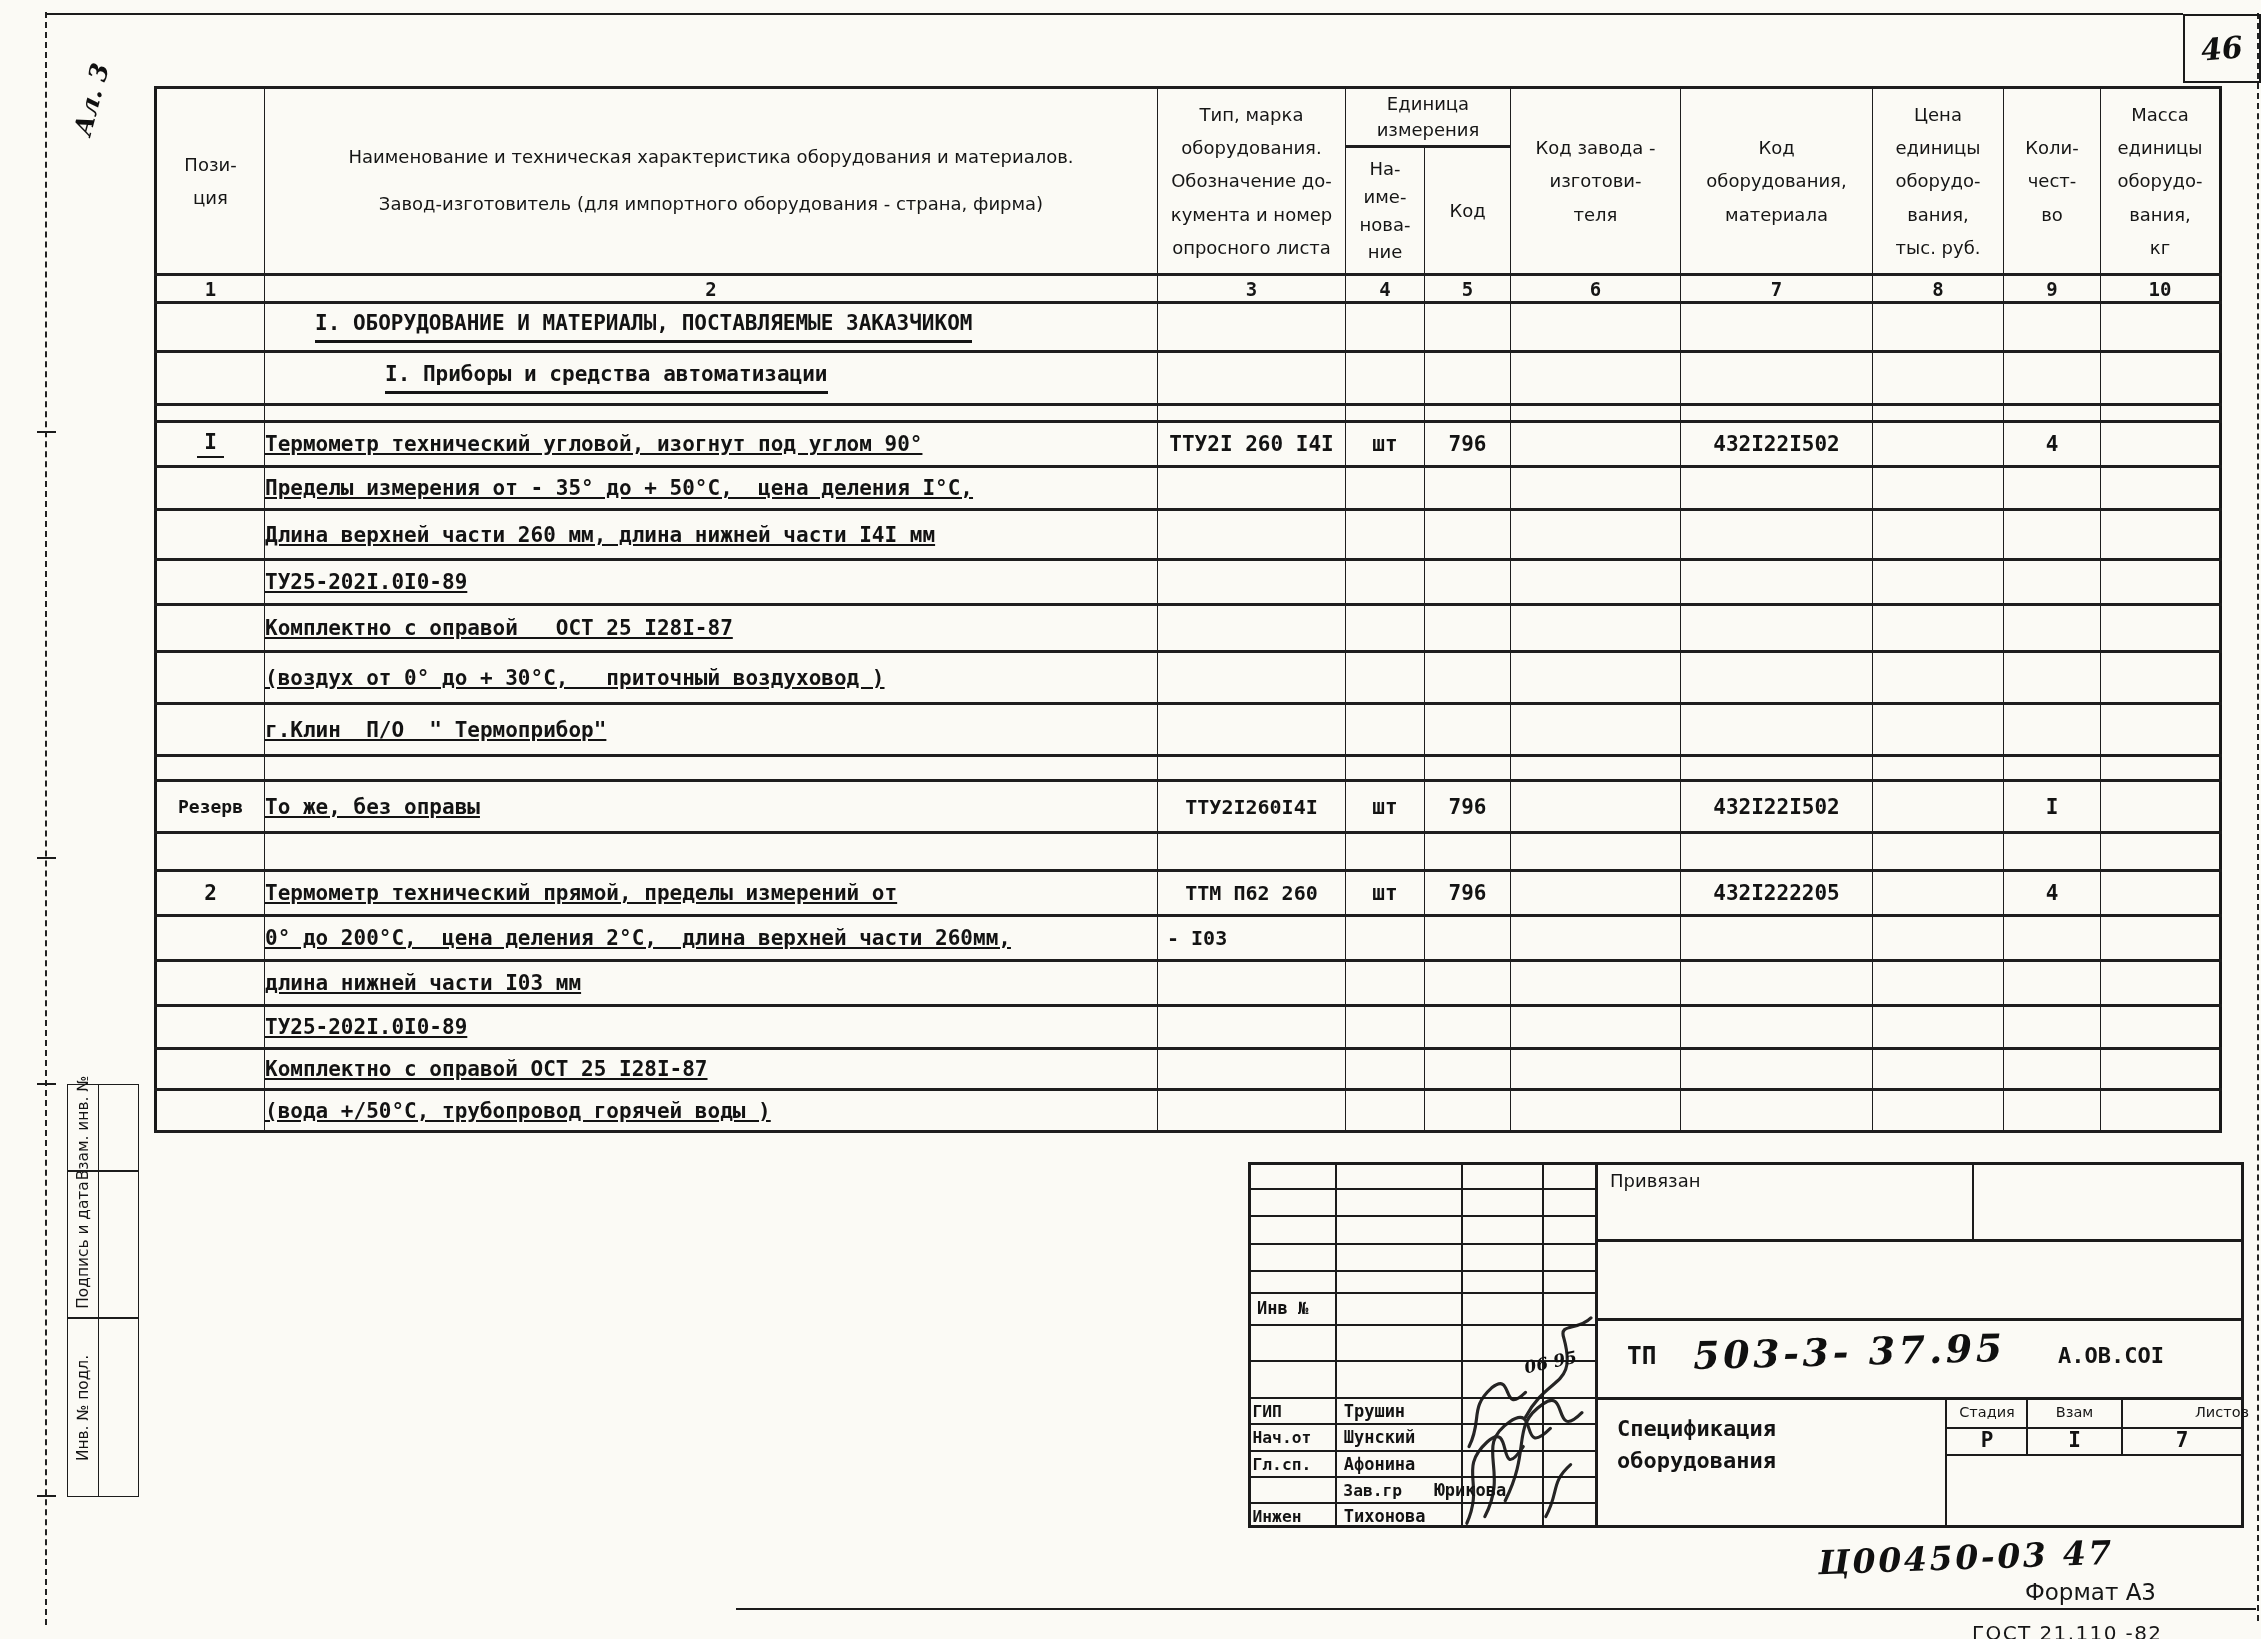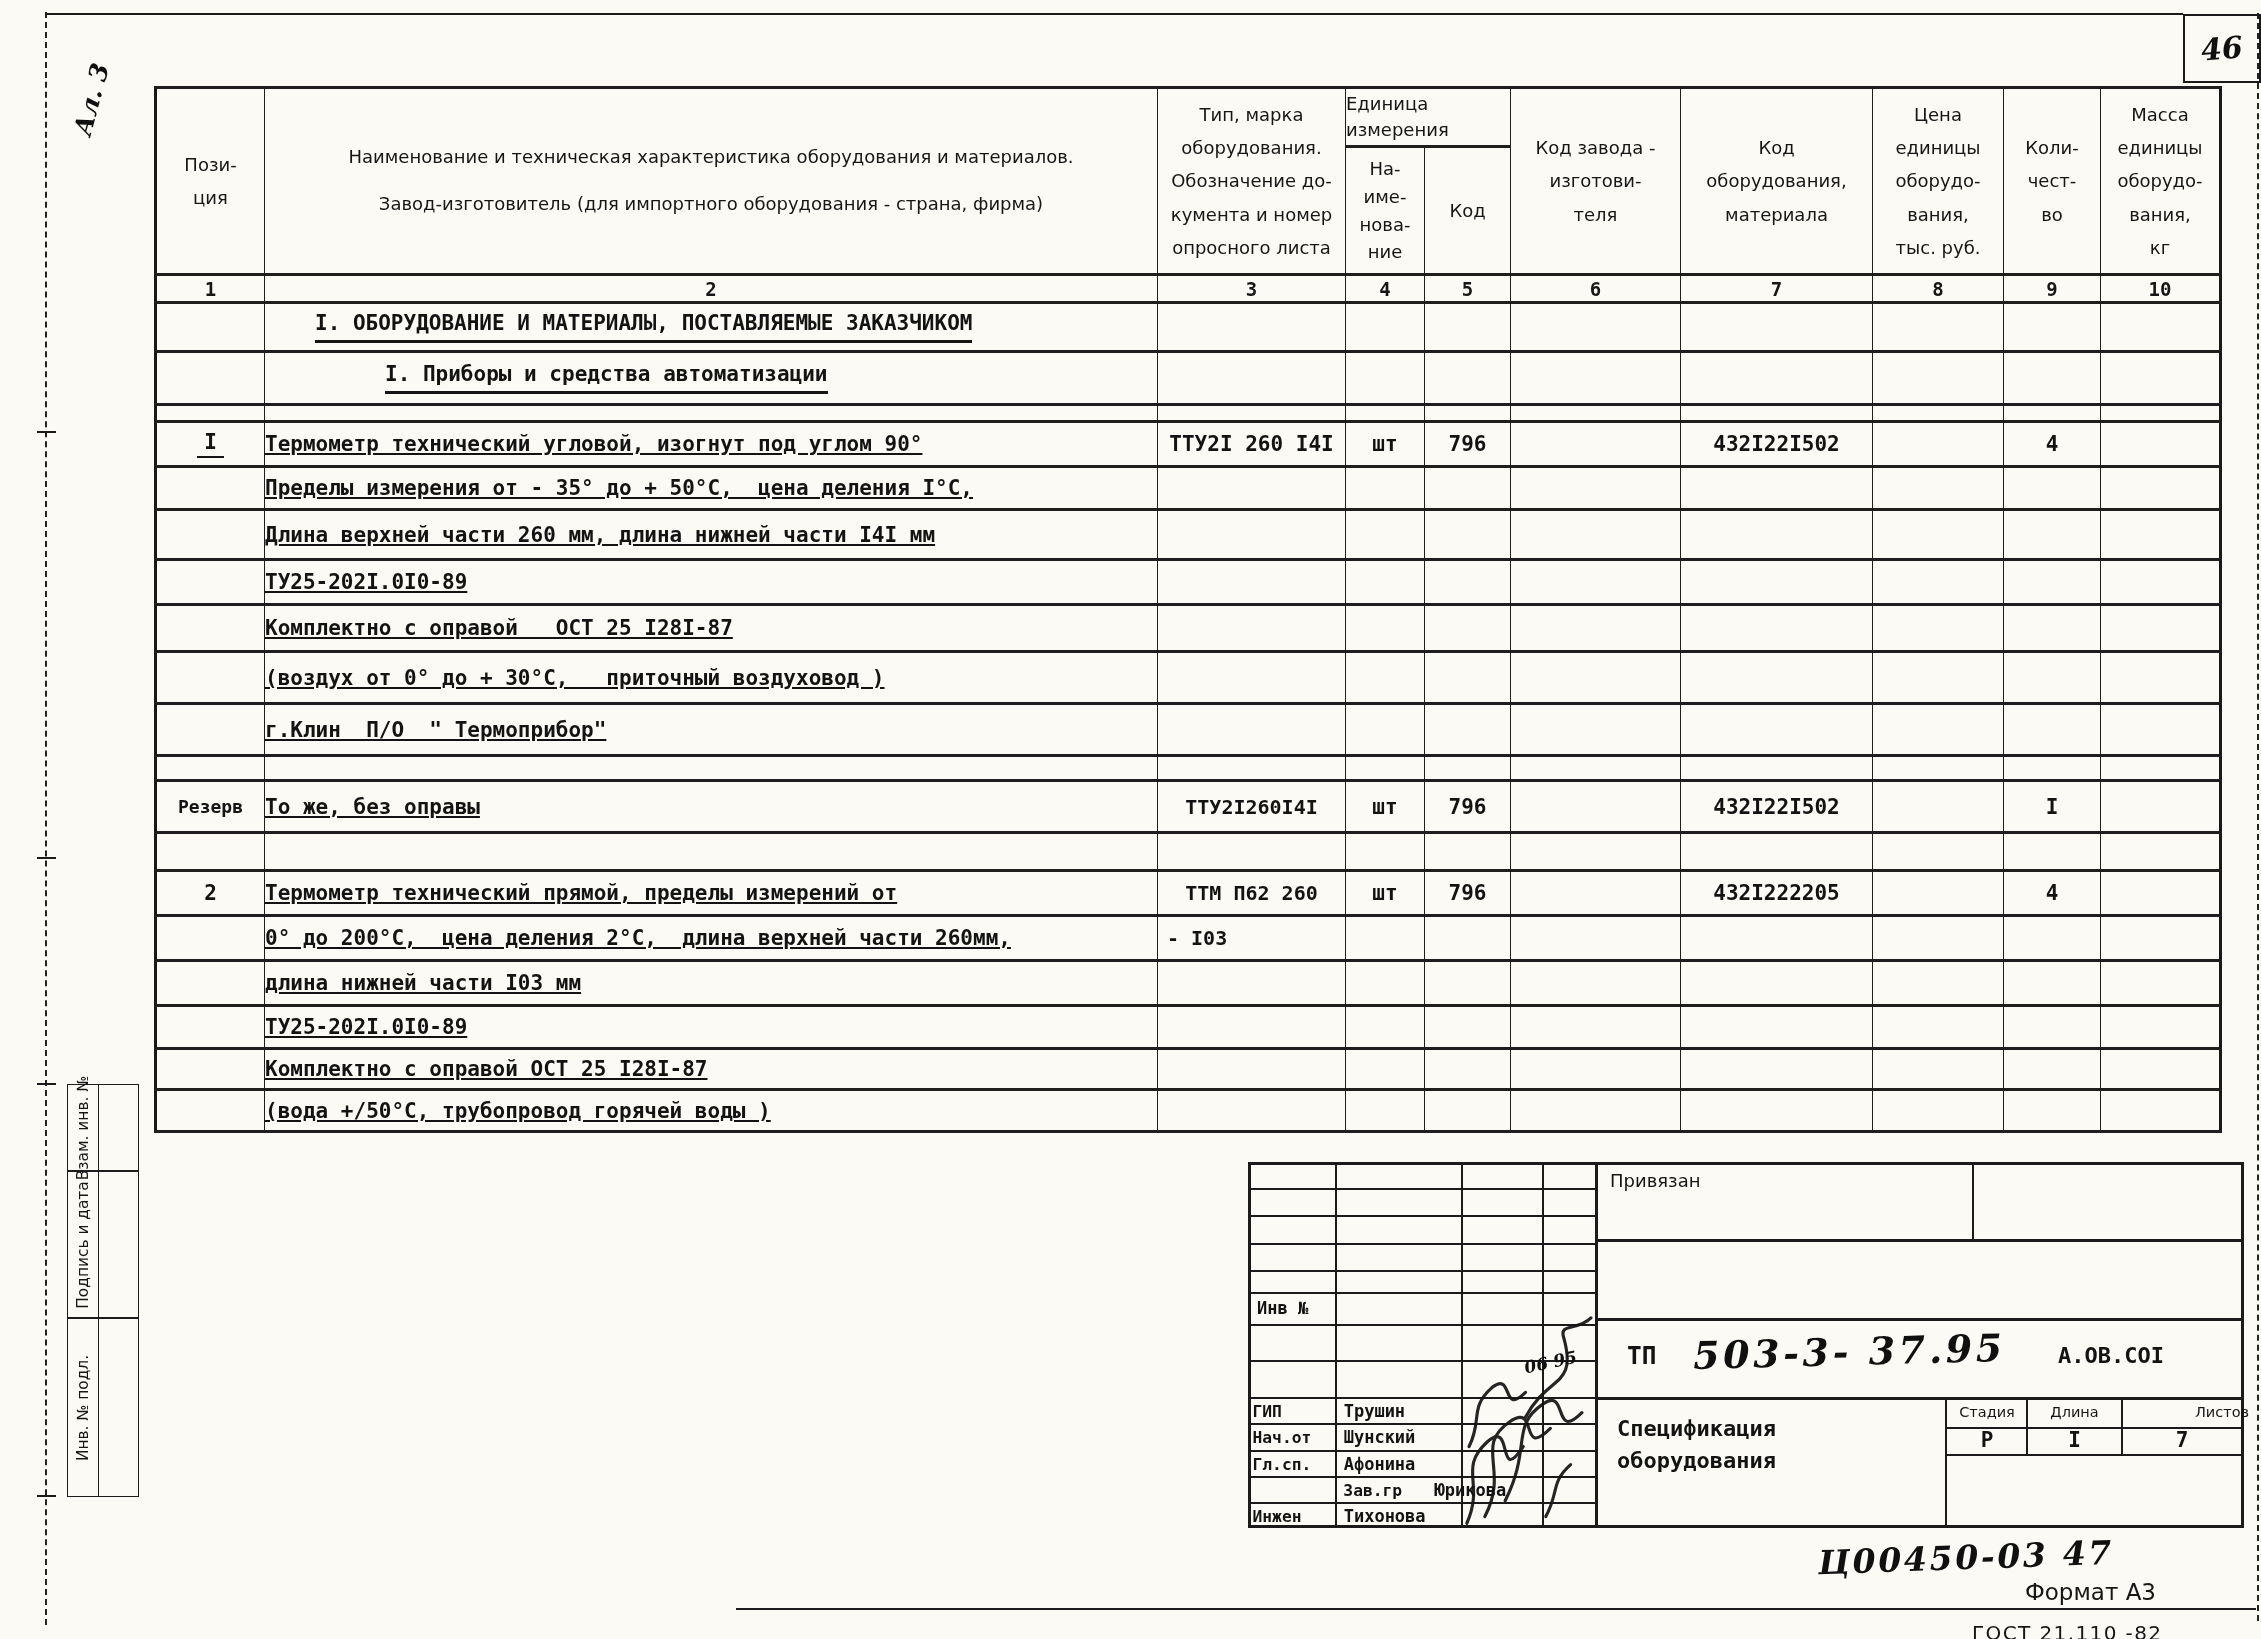--- a/index.html
+++ b/index.html
@@ -12,21 +12,21 @@
   .pre{white-space:pre-line;}
   .prex{white-space:pre;}
 
   
   #spec-table{position:absolute;left:154px;top:86px;border-collapse:collapse;table-layout:fixed;
               width:2065px;border:3.6px solid #181818;}
   #spec-table td{border:1.8px solid #1e1e1e;border-top-width:3.2px;border-bottom-width:3.2px;
                  vertical-align:middle;padding:0;overflow:hidden;}
   td.hdr{font-size:18px;text-align:center;line-height:1.85;}
   td.hdr-name{font-size:18px;text-align:center;line-height:2.6;}
-  .unit-group{font-size:18px;line-height:1.45;margin-top:28px;}
+  .unit-group{font-size:18px;text-align:center;line-height:1.45;margin-top:28px;}
   td.num{font-size:19px;text-align:center;font-family:"DejaVu Sans Mono",monospace;font-weight:bold;}
   td.c{text-align:center;}
   td.cell{font-size:21px;}
   td.name-cell{padding-left:22px;font-size:21px;text-decoration:underline;}
   .sec-u{display:inline-block;border-bottom:3.2px solid #151515;padding-bottom:4.5px;}
   .pos-u{display:inline-block;border-bottom:2.7px solid #151515;padding:0 7.2px 2.7px 7.2px;}
 
   
   #stamp{position:absolute;left:1248px;top:1162px;width:995px;height:366px;}
   #stamp .abs{position:absolute;}
@@ -415,21 +415,21 @@
     <div class="abs hw" style="left:445px;top:167px;font-size:38px;letter-spacing:3.6px;transform:rotate(-1.5deg);">503-3- 37.95</div>
     <div class="abs typed" style="left:810px;top:181px;font-size:22px;">А.ОВ.СОI</div>
 
     <div class="abs typed pre" style="left:369px;top:251px;font-size:22px;line-height:1.45;">Спецификация
 оборудования</div>
 
     <div class="abs vcenter" style="left:699px;top:237px;width:80px;height:26px;">
       <span style="font-size:14.5px;">Стадия</span>
       </div>
     <div class="abs vcenter" style="left:780px;top:237px;width:93px;height:26px;">
-      <span style="font-size:14.5px;">Длина</span>
+      <span style="font-size:14.5px;">Взам</span>
       </div>
     <div class="abs vcenter" style="left:875px;top:237px;width:118px;height:26px;padding-left:40px;">
       <span style="font-size:14.5px;">Листов</span>
       </div>
     <div class="abs vcenter typed" style="left:699px;top:266px;width:80px;height:23.5px;">
       <span style="font-size:21px;">Р</span>
       </div>
     <div class="abs vcenter typed" style="left:780px;top:266px;width:93px;height:23.5px;">
       <span style="font-size:21px;">I</span>
       </div>

